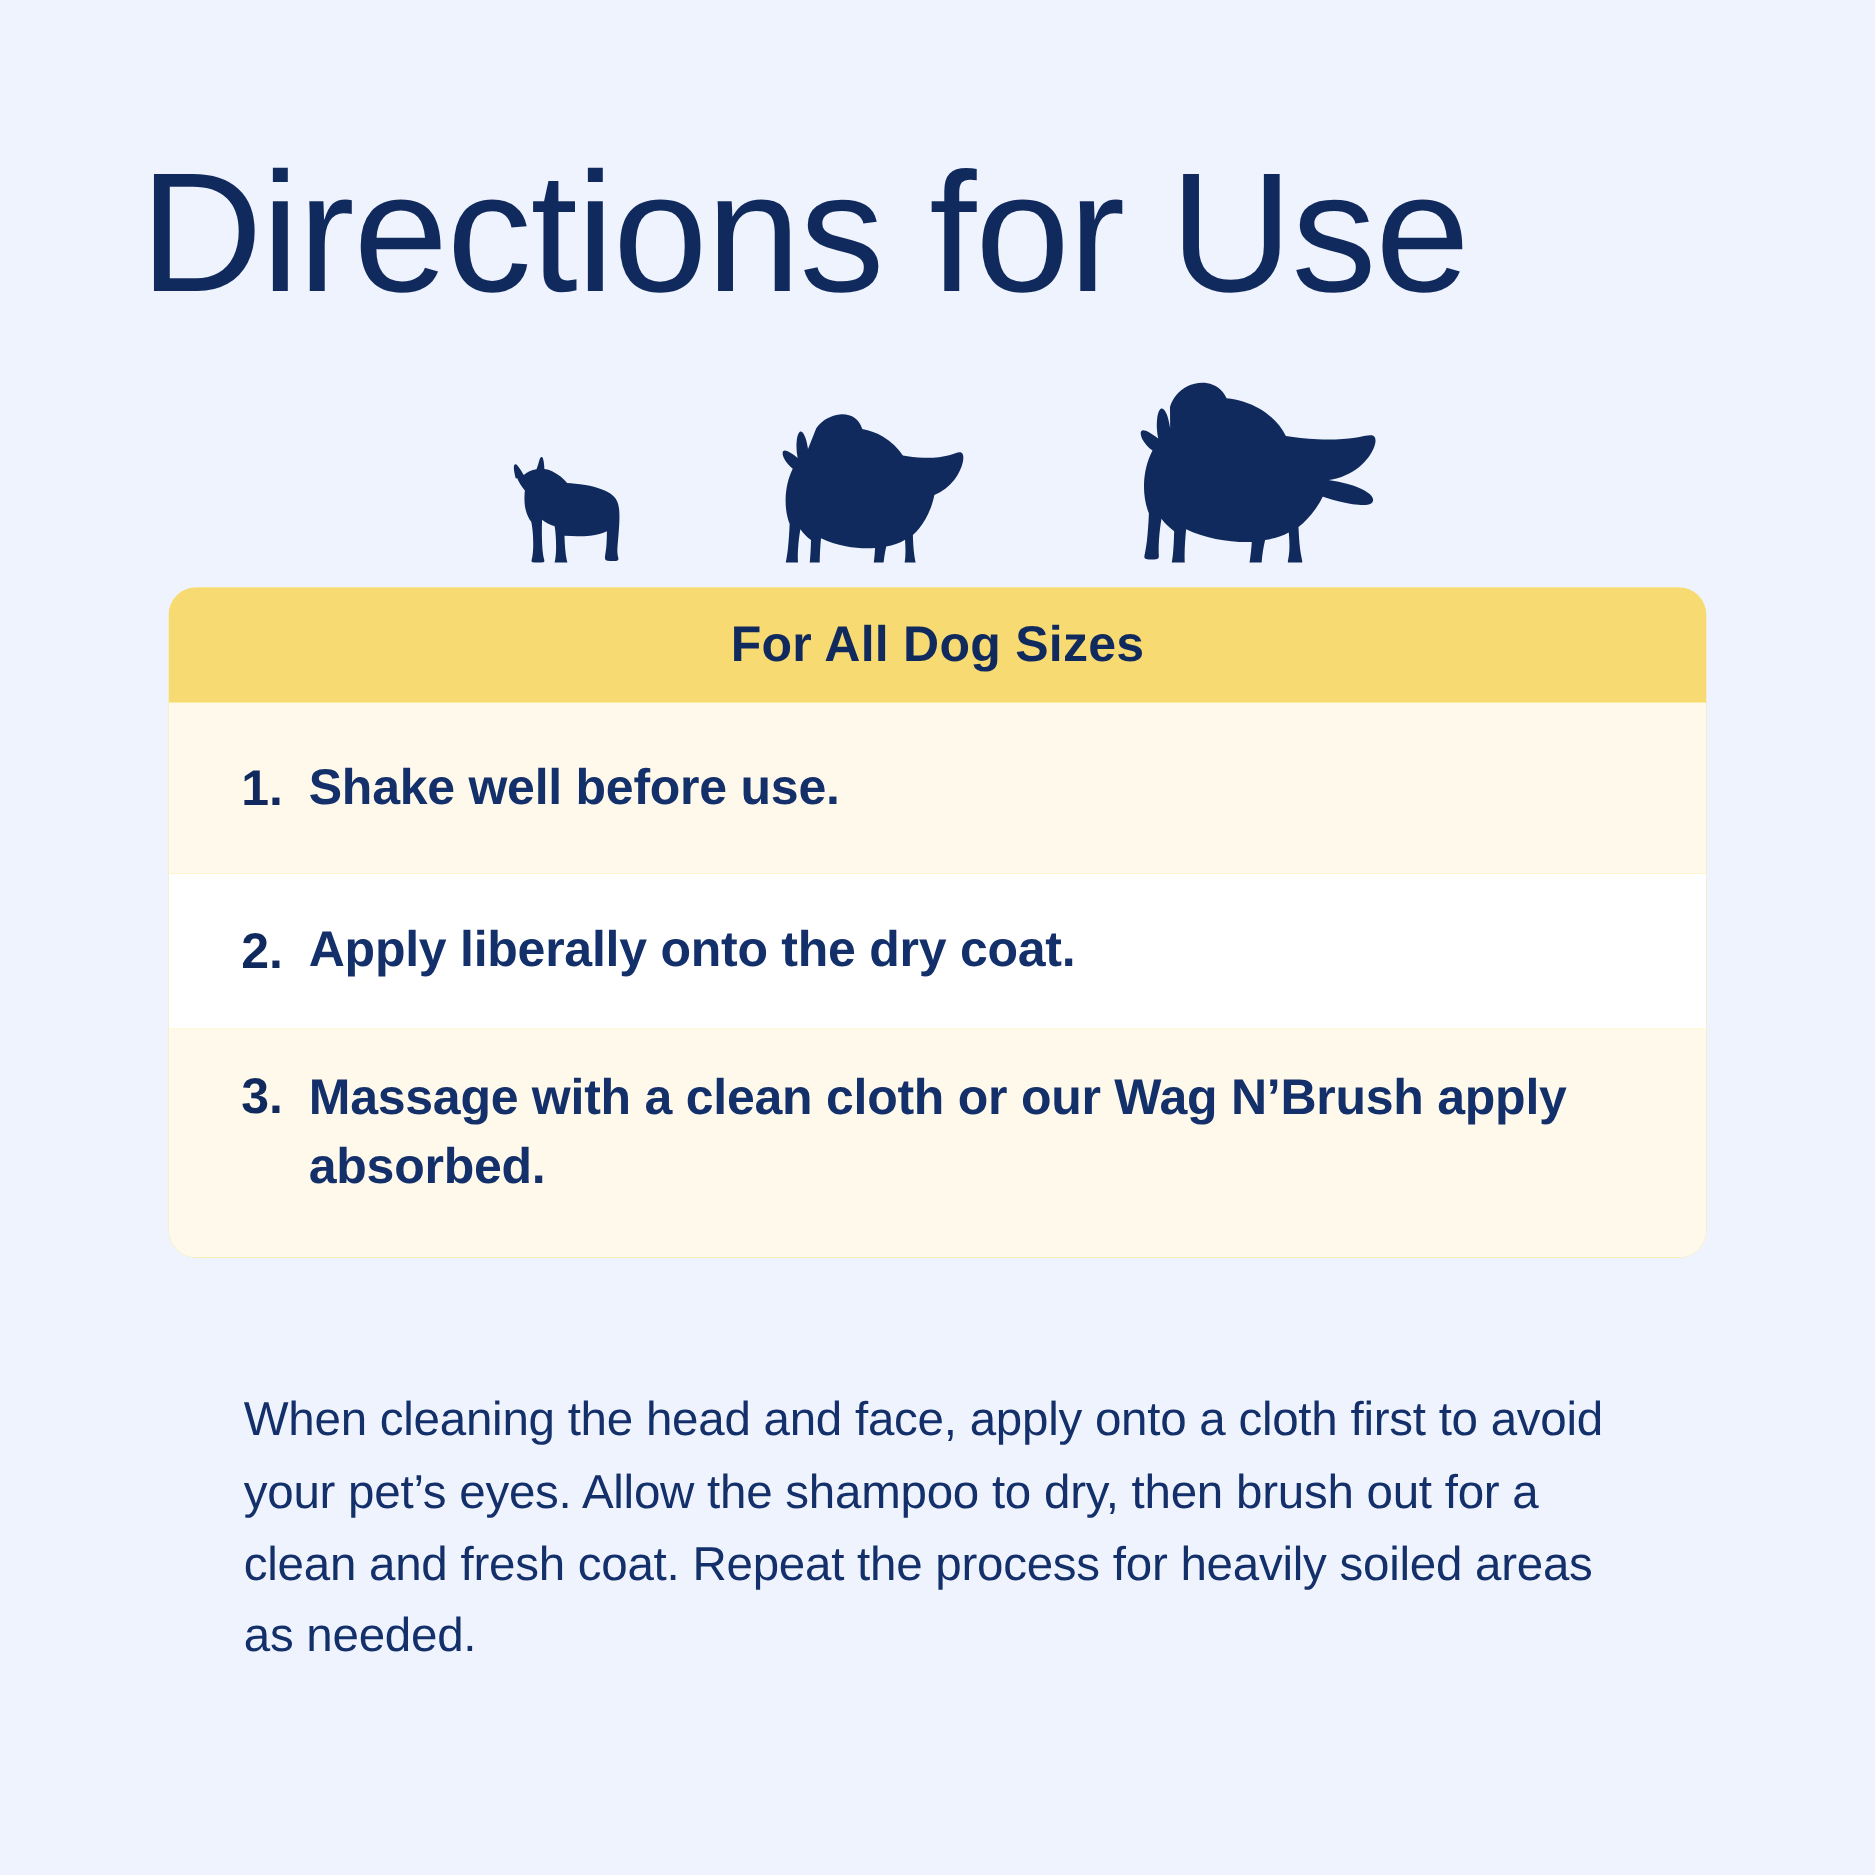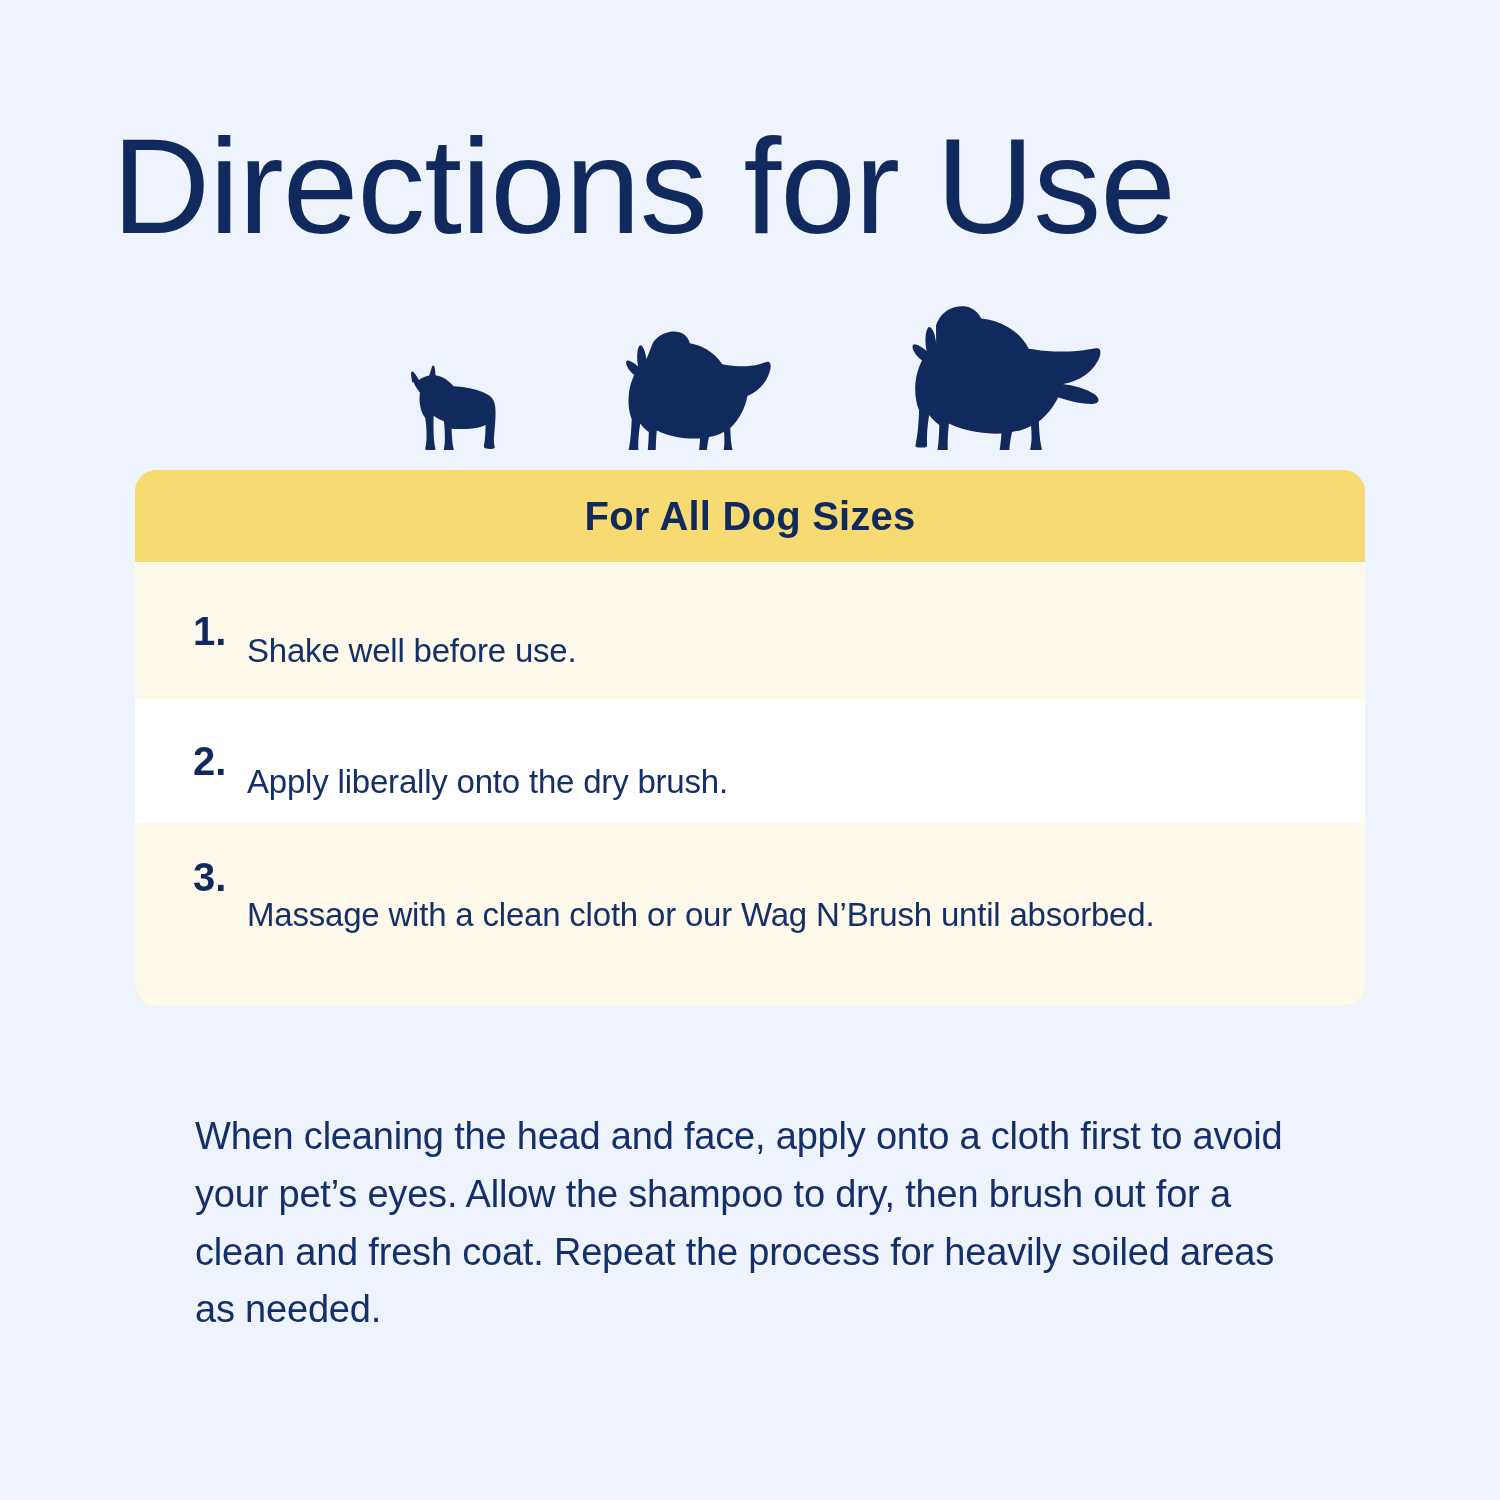--- a/index.html
+++ b/index.html
@@ -91,26 +91,25 @@
 
   .step-number {
     font-size: 40px;
     font-weight: 700;
     color: #102A5E;
     flex: 0 0 auto;
     min-width: 54px;
     line-height: 1.3;
   }
   .step-text {
-    font-size: 33px;
-    font-weight: 400;
+    font-size: 40px;
+    font-weight: 700;
     color: #14306A;
     line-height: 1.38;
     letter-spacing: -0.2px;
-    margin-top: 41px;
   }
 
   
   .footer-note {
     position: absolute;
     left: 195px;
     top: 1108px;
     width: 1110px;
     font-size: 38px;
     line-height: 1.52;
@@ -156,24 +155,24 @@
 
   <ol class="steps-list">
 
     <li class="step-row shade-cream step-row-1">
       <span class="step-number">1.</span>
       <span class="step-text">Shake well before use.</span>
     </li>
 
     <li class="step-row shade-white step-row-2">
       <span class="step-number">2.</span>
-      <span class="step-text">Apply liberally onto the dry brush.</span>
+      <span class="step-text">Apply liberally onto the dry coat.</span>
     </li>
 
     <li class="step-row shade-cream step-row-3">
       <span class="step-number">3.</span>
-      <span class="step-text">Massage with a clean cloth or our Wag N’Brush until absorbed.</span>
+      <span class="step-text">Massage with a clean cloth or our Wag N’Brush apply absorbed.</span>
     </li>
 
   </ol>
 </section>
 
 <p class="footer-note">When cleaning the head and face, apply onto a cloth first to avoid your pet’s eyes. Allow the shampoo to dry, then brush out for a clean and fresh coat. Repeat the process for heavily soiled areas as needed.</p>
 
 </body></html>

